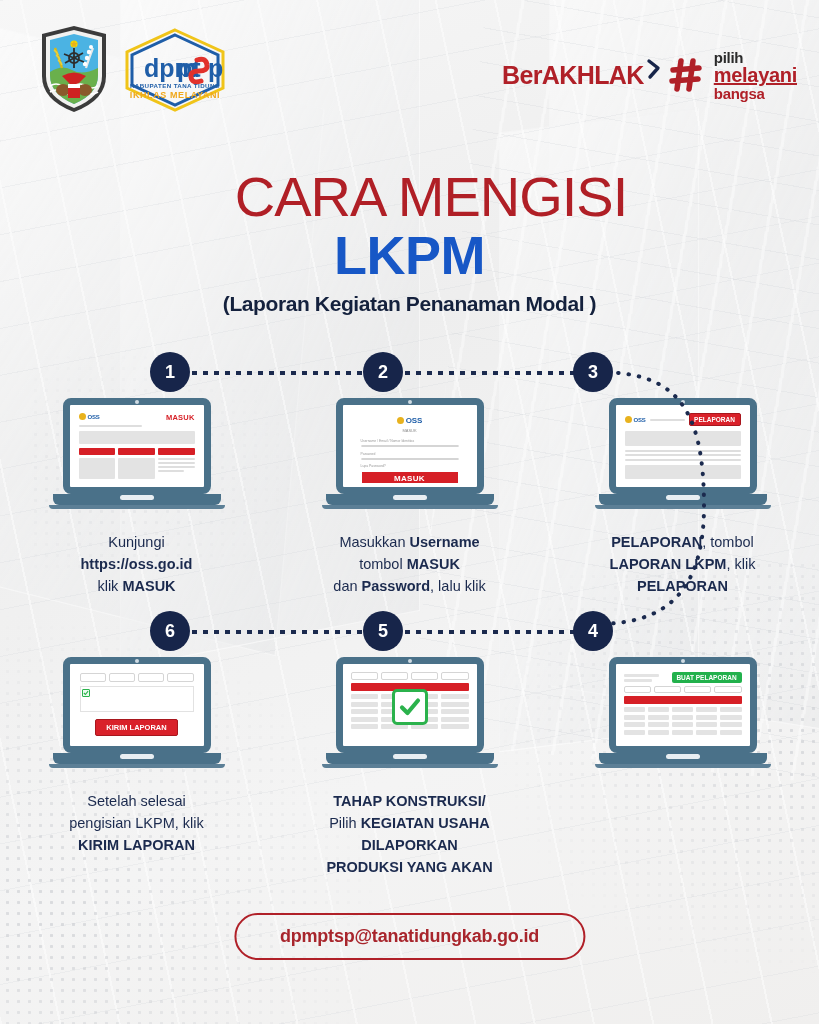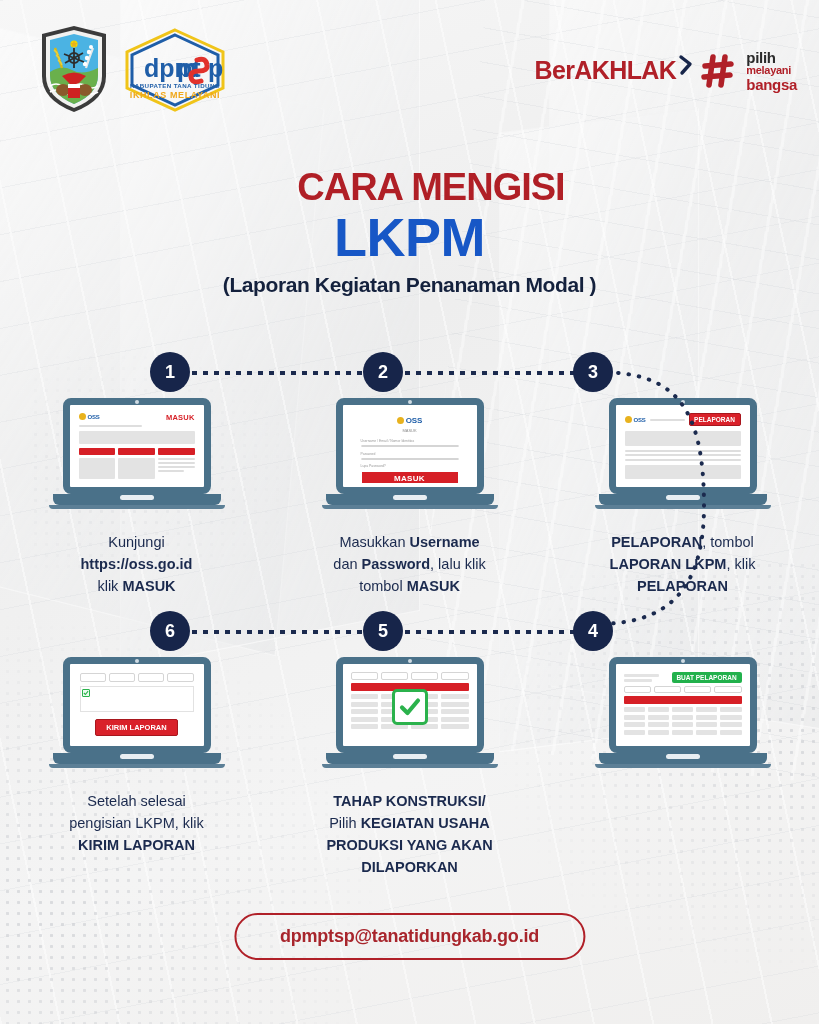--- a/index.html
+++ b/index.html
@@ -95,30 +95,30 @@
   }
   .berakhlak-word {
     font-size: 25px; font-weight: bold; color: #b02028; letter-spacing: -.6px;
     font-family: "Liberation Sans", sans-serif;
   }
   .berakhlak-caret { margin-left:-4px; margin-top:-12px; }
   .bangga-block {
     display: flex; flex-direction: column; line-height: 1.02; margin-left: 2px;
   }
   .bangga-l1 { font-size: 15px; font-weight: bold; color: #2b2b2b; letter-spacing:-.3px;}
-  .bangga-l2 { font-size: 11px; font-weight: bold; color: #b02028; letter-spacing:-.3px;}
+  .bangga-l2 { font-size: 20px; font-weight: bold; color: #b02028; letter-spacing:-.3px;text-decoration:underline;}
   .bangga-l3 { font-size: 15px; font-weight: bold; color: #b02028; letter-spacing:-.3px;}
 
   
   .title-wrap {
     position: absolute; left: 0; top: 168px; width: 100%;
     text-align: center; z-index: 6;
   }
   .title-1 {
-    font-size: 38px; font-weight: bold; color: #b01f26;
+    font-size: 56px; font-weight: normal; color: #b01f26;
     letter-spacing: -1px; line-height: 1.02; padding-left: 43px;
   }
   .title-2 {
     font-size: 54px; font-weight: bold; color: #1757c6;
     letter-spacing: -.5px; line-height: 1.05; margin-top: 2px; text-align: center;
   }
   .title-sub {
     font-size: 21px; font-weight: bold; color: #14213d;
     margin-top: 8px; letter-spacing: -.4px;
   }
@@ -364,22 +364,22 @@
                 <div class="mini-label" style="align-self:flex-start;margin-top:4px;">Lupa Password?</div>
                 <div style="width:100%;margin-top:3px;background:#d61f26;color:#fff;border:1px solid #fff;
                             font-size:8px;font-weight:bold;text-align:center;padding:1.5px 0;letter-spacing:.3px;">MASUK</div>
               </div>
             </div>
             <div class="base"></div>
             <div class="base-shadow"></div>
           </div>
           <div class="caption">
             <div><span>Masukkan </span><b>Username</b></div>
+            <div><span>tombol </span><b>MASUK</b></div>
             <div><span>dan </span><b>Password</b><span>, lalu klik</span></div>
-            <div><span>tombol </span><b>MASUK</b></div>
           </div>
         </div>
 
         <div class="card">
           <div class="laptop">
             <div class="lid">
               <div class="screen" style="padding:4px 5px; display:flex; flex-direction:column;">
                 <div style="display:flex; justify-content:space-between; align-items:center;">
                   <div class="oss-logo">
                     <div class="oss-dot"></div>
@@ -501,22 +501,22 @@
                   </svg>
                 </div>
               </div>
             </div>
             <div class="base"></div>
             <div class="base-shadow"></div>
           </div>
           <div class="caption">
             <div><b>TAHAP KONSTRUKSI/</b></div>
             <div><span>Pilih </span><b>KEGIATAN USAHA</b></div>
+            <div><b>DILAPORKAN</b></div>
             <div><b>PRODUKSI YANG AKAN</b></div>
-            <div><b>DILAPORKAN</b></div>
           </div>
         </div>
 
         <div class="card">
           <div class="laptop">
             <div class="lid">
               <div class="screen" style="padding:4px 4px; display:flex; flex-direction:column;">
                 <div style="display:flex;justify-content:space-between;align-items:center;gap:4px;">
                   <div style="display:flex;flex-direction:column;gap:2px;flex:1;">
                     <div class="gray-bar" style="height:3px;width:80%;"></div>

